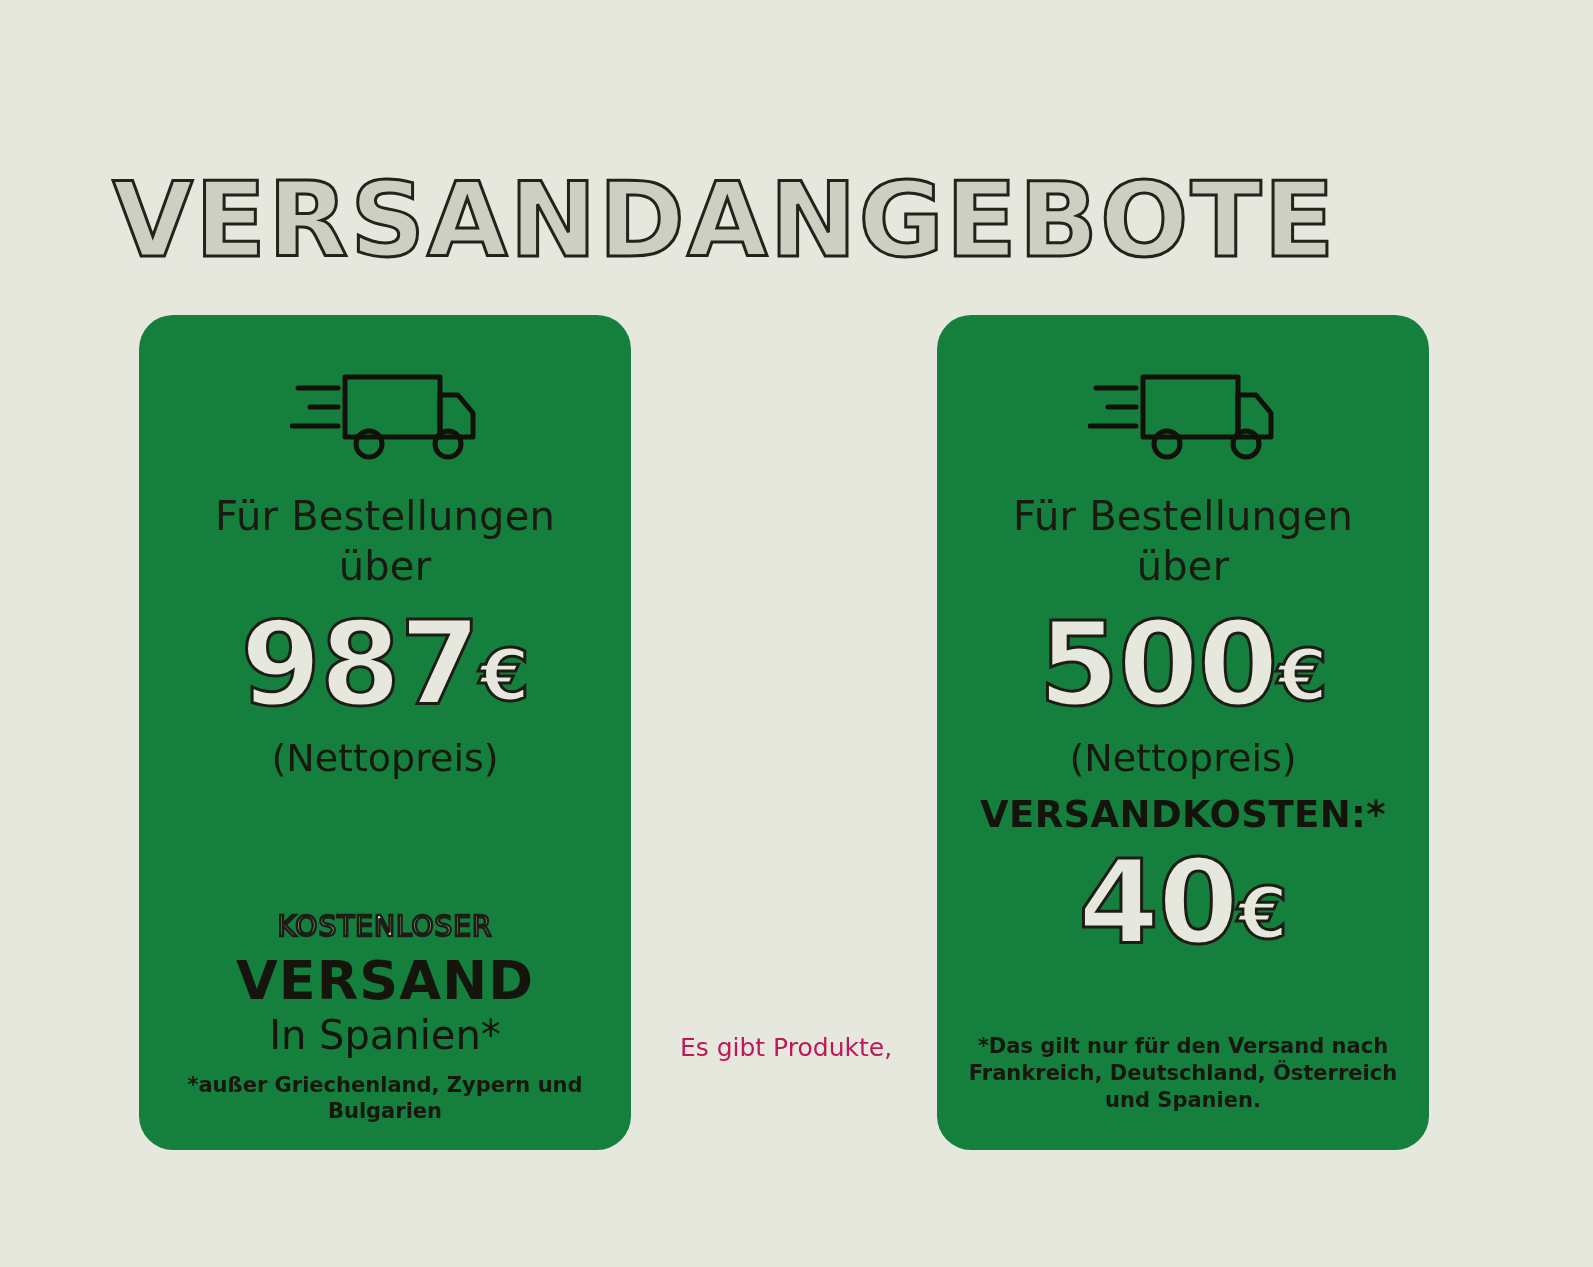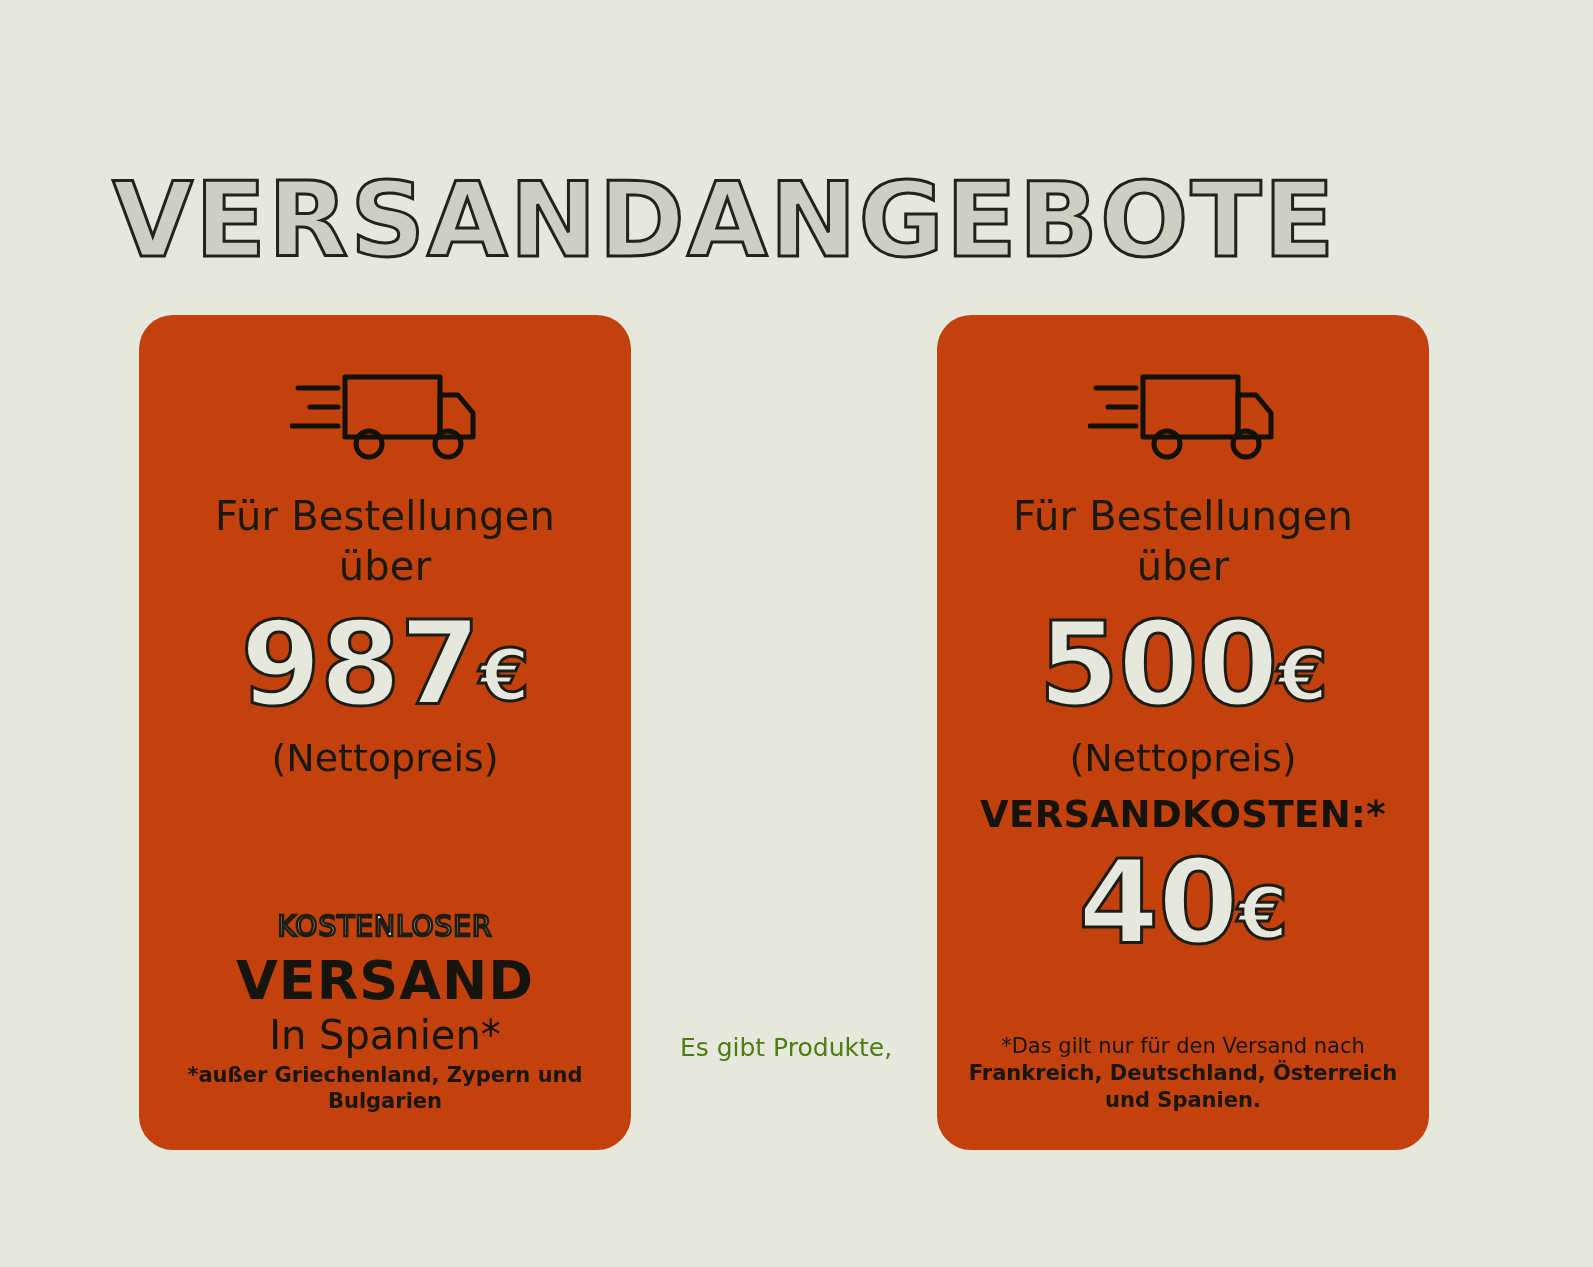--- a/index.html
+++ b/index.html
@@ -39,21 +39,21 @@
     text-shadow: 0 0 0 #23231b;
     white-space: nowrap;
   }
 
   
   .card {
     position: absolute;
     top: 315px;
     width: 492px;
     height: 835px;
-    background: #c2410c;
+    background: #15803d;
     border-radius: 34px;
     box-sizing: border-box;
     padding: 26px 22px 12px 22px;
     text-align: center;
   }
   .card-left  { left: 139px; }
   .card-right { left: 937px; }
 
   
   .truck-icon {
@@ -127,41 +127,41 @@
 
   .footnote {
     font-size: 21px;
     line-height: 26px;
     font-weight: 600;
     color: #17170f;
   }
   .footnote-sm {
     font-size: 21px;
     line-height: 27px;
-    font-weight: 400;
+    font-weight: 700;
     color: #17170f;
   }
   .footnote-bold {
     font-size: 21px;
     line-height: 27px;
     font-weight: 700;
     color: #17170f;
   }
 
   .left-bottom {
     position: absolute;
     left: 22px;
     right: 22px;
     bottom: 92px;
   }
   .left-footnote {
     position: absolute;
     left: 22px;
     right: 22px;
-    bottom: 36px;
+    bottom: 26px;
   }
 
   .right-mid {
     position: absolute;
     left: 22px;
     right: 22px;
     bottom: 178px;
   }
   .right-footnote {
     position: absolute;
@@ -172,21 +172,21 @@
 
   
   .middle-note {
     position: absolute;
     left: 636px;
     top: 1030px;
     width: 300px;
     text-align: center;
     font-size: 25px;
     line-height: 35px;
-    color: #4d7c0f;
+    color: #be185d;
   }
 </style>
 </head>
 <body>
 
 <div class="page">
 
   <div class="headline">VERSANDANGEBOTE</div>
 
   <div class="card card-left">

